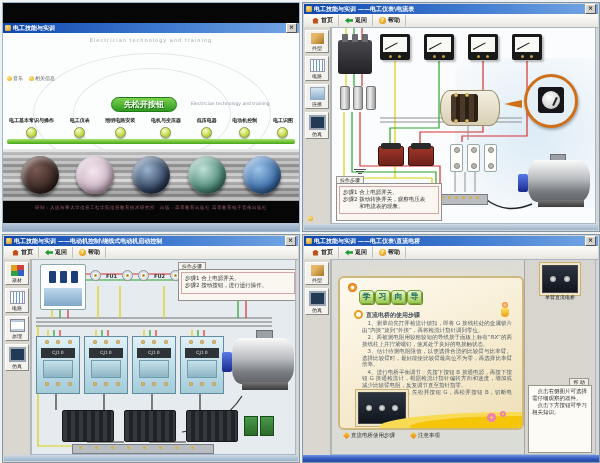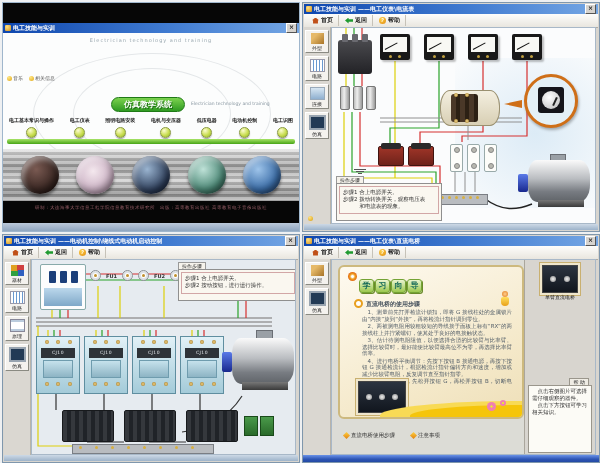--- a/index.html
+++ b/index.html
@@ -188,21 +188,21 @@
       <div class="abs" style="left:4px;top:42px;display:flex;gap:6px">
         <span class="ql">
             <i class="dotY"></i>
             <em style="font-style:normal">音乐</em>
           </span>
         <span class="ql">
             <i class="dotY"></i>
             <em style="font-style:normal">相关信息</em>
           </span>
       </div>
-      <div class="abs pill" style="left:108px;top:64px">仿真教学系统</div>
+      <div class="abs pill" style="left:108px;top:64px">先松开按钮</div>
       <div class="abs suben" style="left:188px;top:68px">Electrician technology and training</div>
       <div class="abs menurow" style="top:84px">
         <div class="mitem"><span class="mlabel">电工基本常识与操作</span><span class="ball"></span></div>
         <div class="mitem"><span class="mlabel">电工仪表</span><span class="ball"></span></div>
         <div class="mitem"><span class="mlabel">照明电路安装</span><span class="ball"></span></div>
         <div class="mitem"><span class="mlabel">电机与变压器</span><span class="ball"></span></div>
         <div class="mitem"><span class="mlabel">低压电器</span><span class="ball"></span></div>
         <div class="mitem"><span class="mlabel">电动机控制</span><span class="ball"></span></div>
         <div class="mitem"><span class="mlabel">电工识图</span><span class="ball"></span></div>
       </div>
@@ -548,21 +548,21 @@
           <i class="sico i-box"></i>
           <b>外型</b>
         </div>
       <div class="sbtn">
           <i class="sico i-mon"></i>
           <b>仿真</b>
         </div>
     </div>
     <div class="abs canvas" style="background:#dcdcd6">
       <div class="abs wmark" style="left:10px;top:6px;width:190px;height:90px"></div>
-      <div class="abs page" style="left:6px;top:5px;width:182px;height:150px">
+      <div class="abs page" style="left:6px;top:16px;width:182px;height:150px">
         <span class="abs flower" style="left:8px;top:5px"></span>
         <div class="abs" style="left:19px;top:6px">
           <span class="tile">学</span><span class="tile">习</span><span class="tile">向</span><span class="tile">导</span>
         </div>
         <span class="abs doll-h" style="right:14px;top:24px"></span>
         <span class="abs doll-b" style="right:13px;top:30px"></span>
         <div class="abs" style="left:14px;top:32px;display:flex;gap:3px;align-items:center">
           <span class="obul"></span>
           <span class="sect">直流电桥的使用步骤</span>
         </div>

